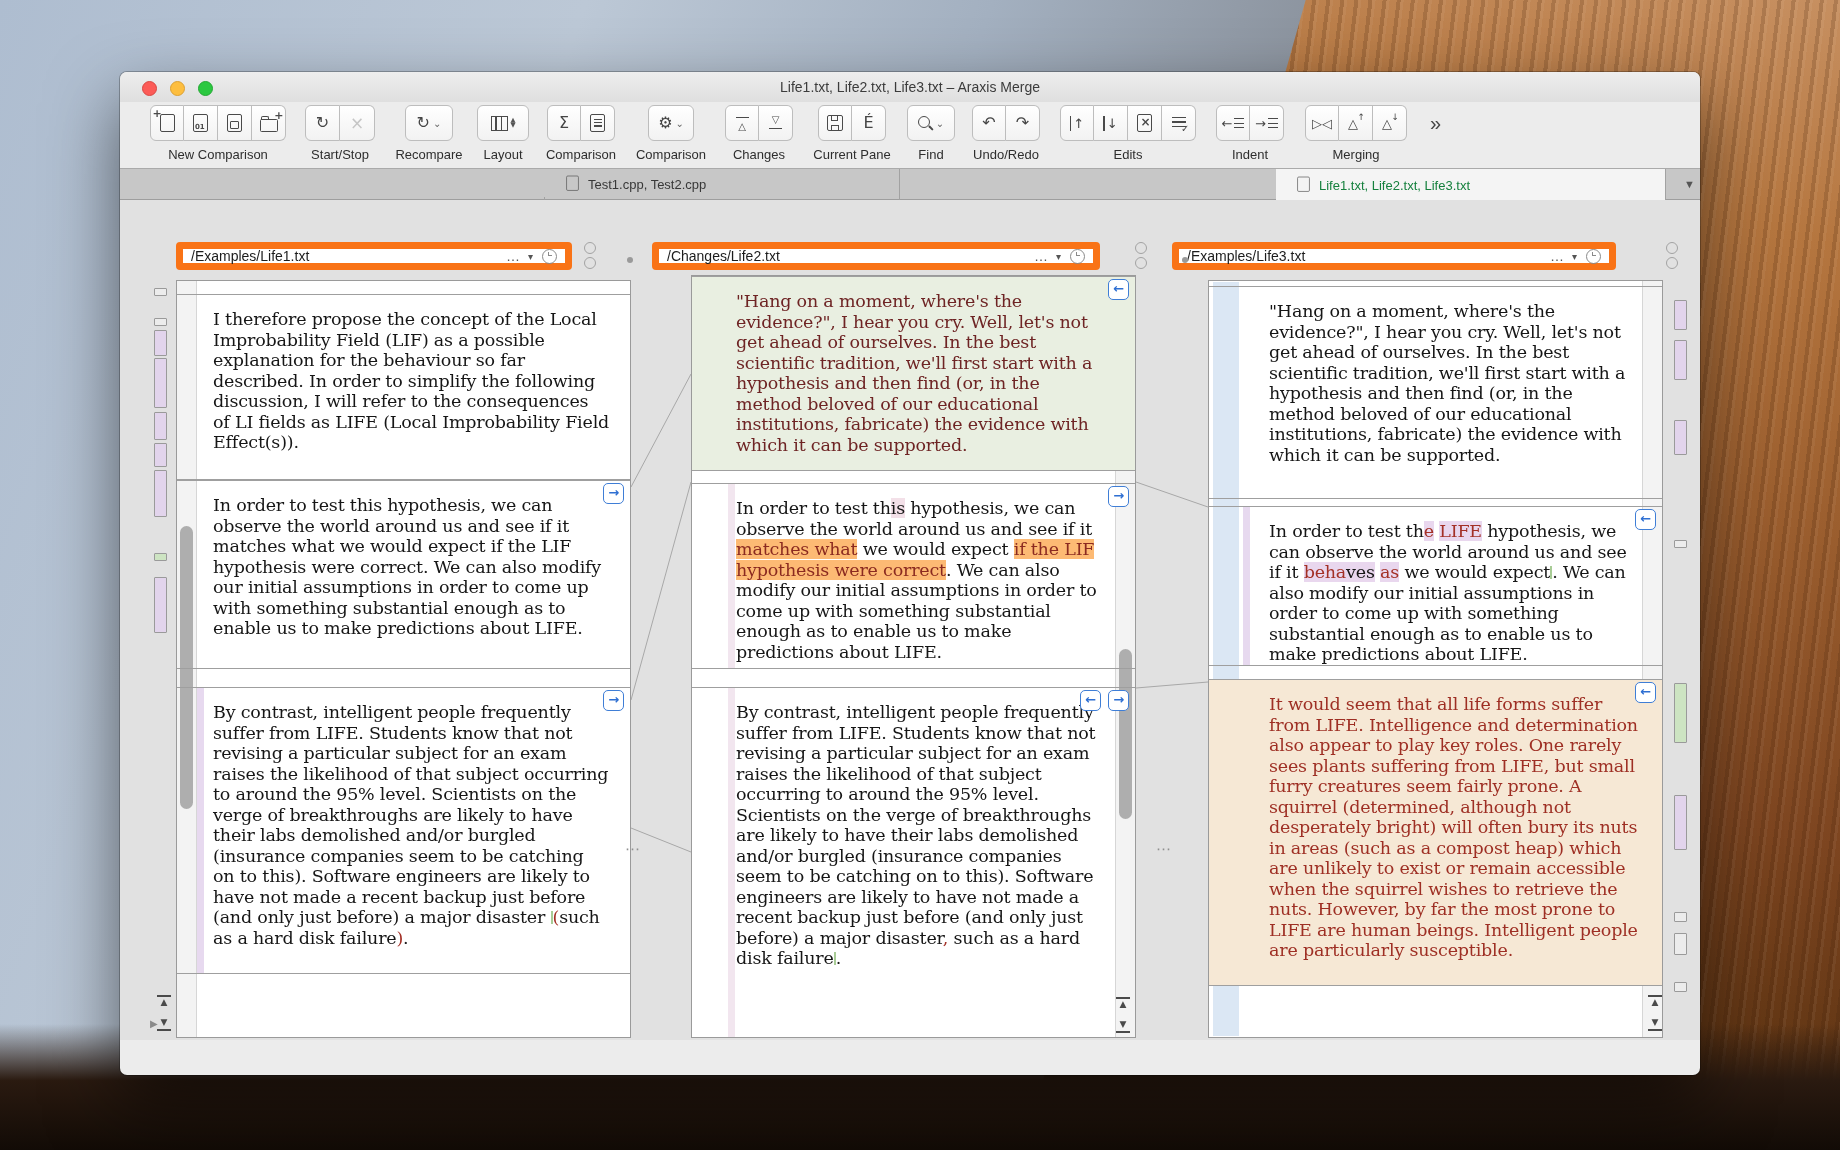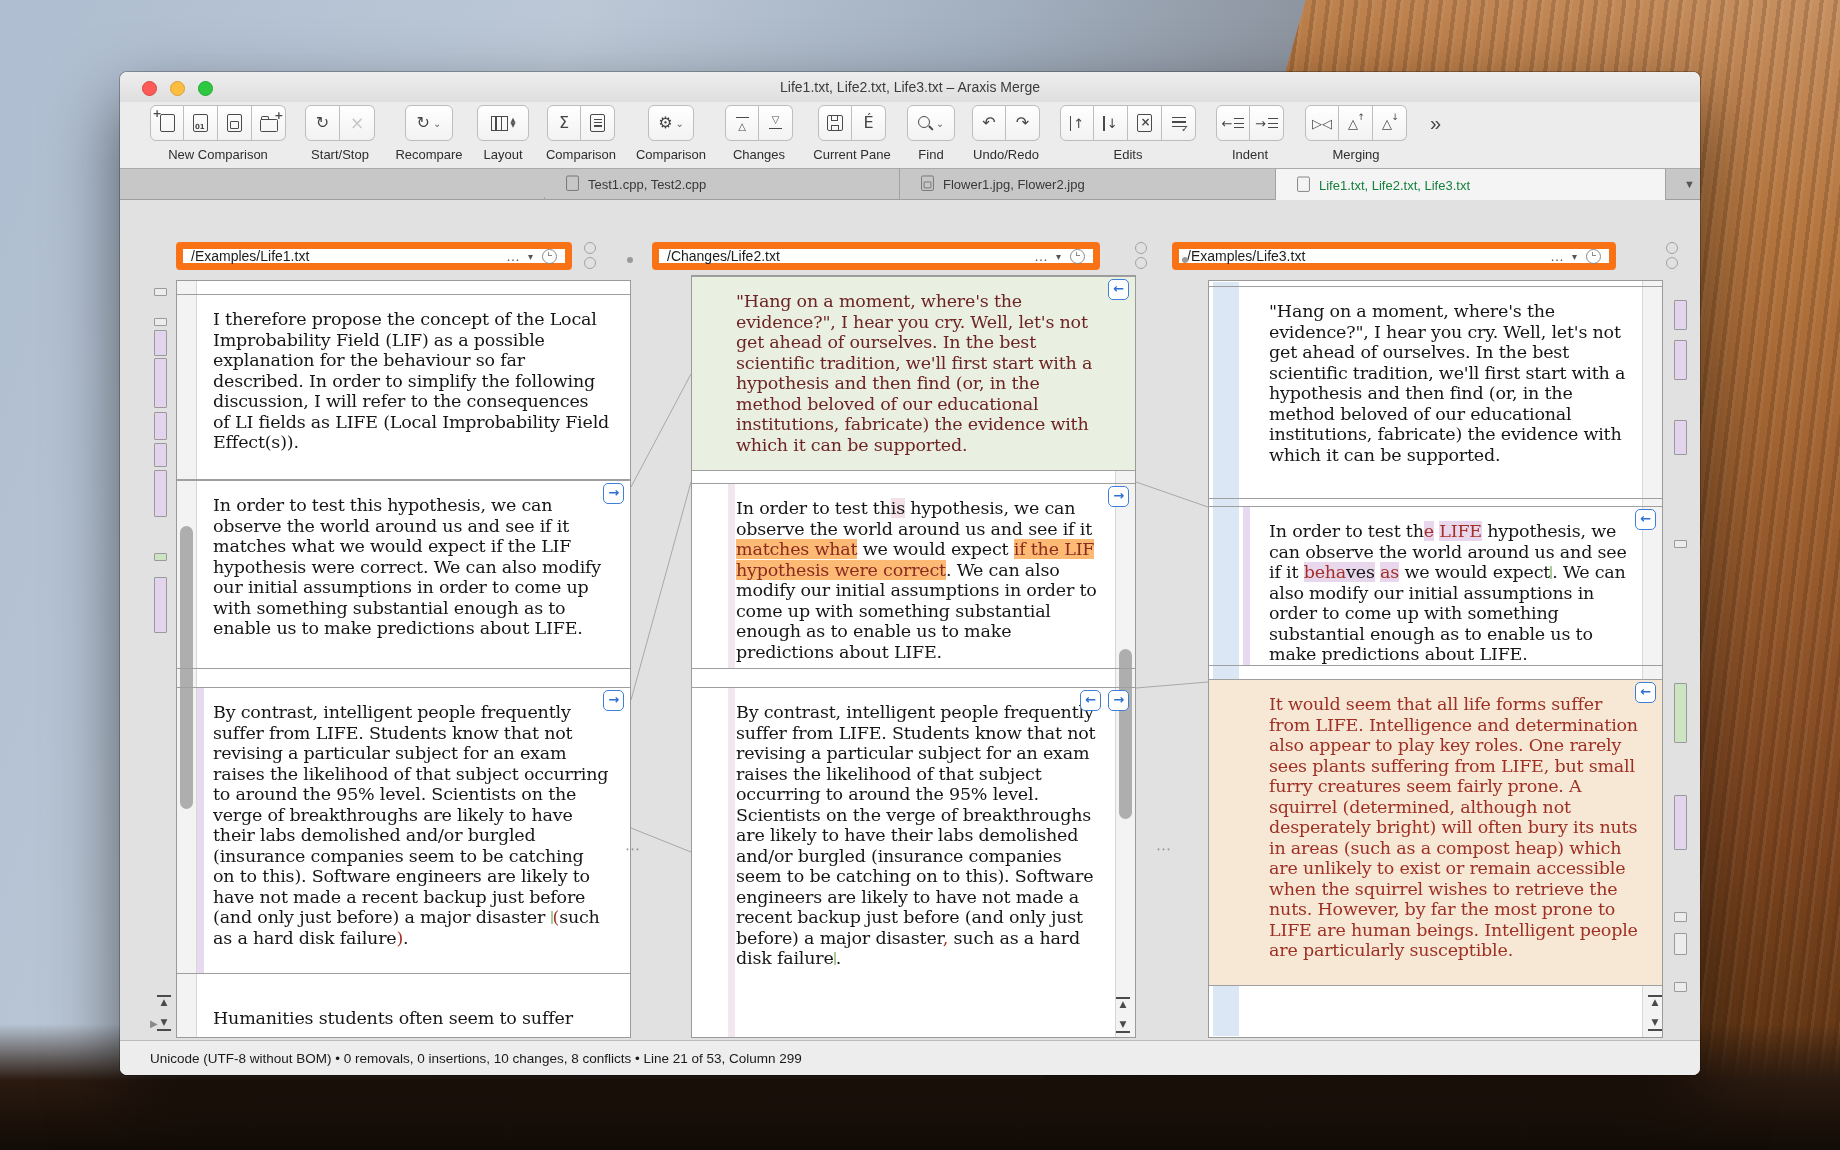--- a/index.html
+++ b/index.html
@@ -367,24 +367,20 @@
     </div>
   <div class="tabbar" id="tabbar">
       <div class="tab" style="left: 0px; width: 425px; margin-top: 28px;">
         <span class="tico"><span class="g-folder"></span></span>
         <span>FolderA, FolderB</span>
       </div>
       <div class="tab" style="left: 425px; width: 355px;">
         <span class="tico"><span class="g-doc"></span></span>
         <span>Test1.cpp, Test2.cpp</span>
       </div>
-      <div class="tab" style="left: 780px; width: 376px;">
-        <span class="tico"><span class="g-doc g-img"></span></span>
-        <span>Flower1.jpg, Flower2.jpg</span>
-      </div>
       <div class="tab active" style="left: 1156px; width: 390px;">
         <span class="tico"><span class="g-doc"></span></span>
         <span>Life1.txt, Life2.txt, Life3.txt</span>
       </div>
       <div class="tabdrop" style="left: 1564px;">▼</div>
     </div>
 
   <div class="content" id="content">
     <svg class="links" id="links" viewBox="0 0 1580 840">
         <line x1="511" y1="287" x2="571" y2="174" stroke="#a8a8a8" stroke-width="1"></line>
@@ -436,23 +432,20 @@
             <div class="btext"><span>I therefore propose the concept of the Local Improbability Field (LIF) as a possible explanation for the behaviour so far described. In order to simplify the following discussion, I will refer to the consequences of LI fields as LIFE (Local Improbability Field Effect(s)).</span></div>
           </div>
           <div class="block" style="top: 199px; height: 189px; padding: 7px 20px 0px 36px;">
             <div class="btext"><span>In order to test this hypothesis, we can observe the world around us and see if it matches what we would expect if the LIF hypothesis were correct. We can also modify our initial assumptions in order to come up with something substantial enough as to enable us to make predictions about LIFE.</span></div>
             <div class="mbtn" style="right: 6px;">→</div>
           </div>
           <div class="block" style="top: 406px; height: 287px; padding: 7px 20px 0px 36px;">
             <div class="strip lavender" style="left: 20px;"></div>
             <div class="btext"><span>By contrast, intelligent people frequently suffer from LIFE. Students know that not revising a particular subject for an exam raises the likelihood of that subject occurring to around the 95% level. Scientists on the verge of breakthroughs are likely to have their labs demolished and/or burgled (insurance companies seem to be catching on to this). Software engineers are likely to have not made a recent backup just before (and only just before) a major disaster </span><span class="s-caretg"></span><span class="s-red">(</span><span>such as a hard disk failure</span><span class="s-red">)</span><span>.</span></div>
             <div class="mbtn" style="right: 6px;">→</div>
-          </div>
-          <div class="block noborder" style="top: 713px; height: 44px; padding: 7px 20px 0px 36px;">
-            <div class="btext"><span>Humanities students often seem to suffer</span></div>
           </div>
         </div>
         <div class="pane" style="left: 571px; top: 75px; width: 445px; height: 763px;">
           <div class="sbtrack right">
             <div class="thumb" style="left: 3px; top: 373px; height: 170px;"></div>
           </div>
           <div class="block bk-green" style="top: 0px; height: 195px; padding: 7px 26px 0px 44px;">
             <div class="btext"><span>"Hang on a moment, where's the evidence?", I hear you cry. Well, let's not get ahead of ourselves. In the best scientific tradition, we'll first start with a hypothesis and then find (or, in the method beloved of our educational institutions, fabricate) the evidence with which it can be supported.</span></div>
             <div class="mbtn" style="right: 6px;">←</div>
           </div>
@@ -511,16 +504,13 @@
         <div class="jump top" style="left: 996px; top: 797px;">▲</div>
         <div class="jump bot" style="left: 996px; top: 819px;">▼</div>
         <div class="jump top" style="left: 1528px; top: 795px;">▲</div>
         <div class="jump bot" style="left: 1528px; top: 817px;">▼</div>
         <div class="expandtri" style="left: 30px; top: 818px;">▶</div>
       </div>
   <div style="position: absolute; left: 505px; top: 640px; color: rgb(143, 143, 143); font-size: 15px; letter-spacing: 2px;">⋯</div>
       <div style="position: absolute; left: 1036px; top: 640px; color: rgb(143, 143, 143); font-size: 15px; letter-spacing: 2px;">⋯</div>
     </div>
 
-  <div class="statusbar">
-    <span>Unicode (UTF-8 without BOM) • 0 removals, 0 insertions, 10 changes, 8 conflicts • Line 21 of 53, Column 299</span>
-  </div>
 </div>
 
 </body></html>

